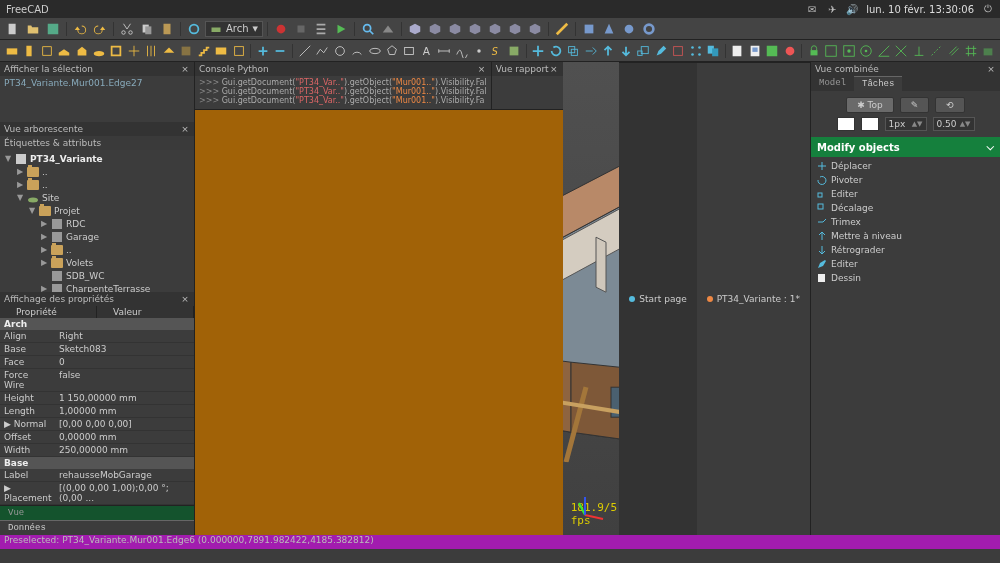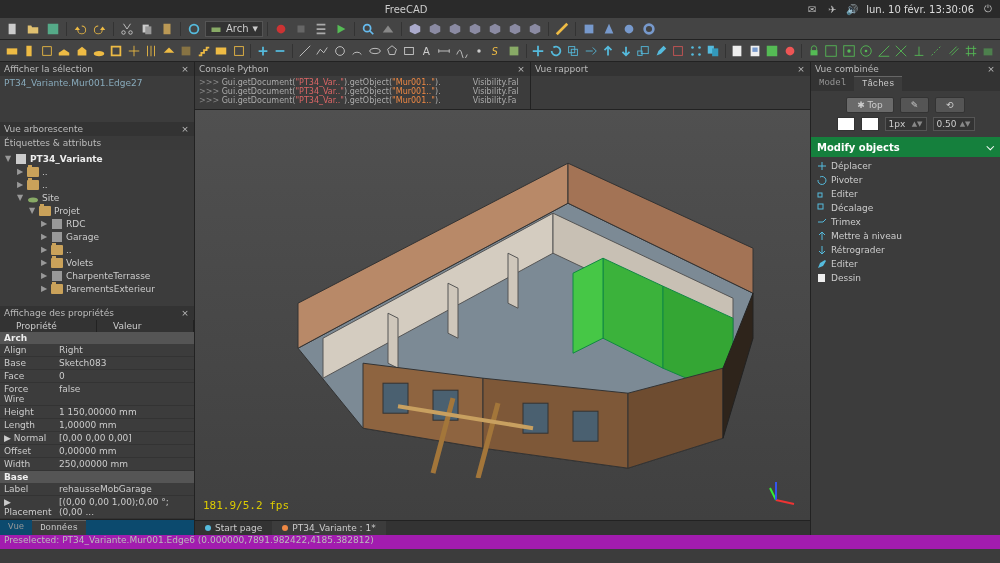--- a/index.html
+++ b/index.html
@@ -1,18 +1,18 @@
 <!DOCTYPE html>
 <html><head>
 <meta charset="utf-8">
 <style>
   * { box-sizing: border-box; margin: 0; padding: 0; font-family: "DejaVu Sans", Arial, sans-serif; }
   body { width: 1000px; height: 563px; background: #3c3c3c; color: #ccc; font-size: 10px; overflow: hidden; position: relative; }
   .titlebar { height: 18px; background: #2a2a2a; display: flex; align-items: center; padding: 0 6px; }
-  .titlebar .title { flex: 1; text-align: center; }
+  .titlebar .title { flex: 1; }
   .titlebar .sys { display: flex; gap: 8px; align-items: center; }
   .sys-icon { width: 12px; height: 12px; display: flex; align-items: center; justify-content: center; font-size: 10px; color: #bbb; }
   .clock { font-size: 10px; color: #ddd; }
 
   .toolbar { height: 22px; background: #444; display: flex; align-items: center; gap: 2px; padding: 0 4px; border-bottom: 1px solid #222; }
   .tb-icon { width: 18px; height: 18px; display: flex; align-items: center; justify-content: center; border-radius: 2px; cursor: pointer; }
   .tb-icon svg { width: 14px; height: 14px; }
   .tb-sep { width: 1px; height: 14px; background: #333; margin: 0 2px; }
   .wb-select { background: #333; color: #ccc; border: 1px solid #555; font-size: 10px; padding: 1px 4px; display: flex; align-items: center; gap: 4px; cursor: pointer; }
 
@@ -30,36 +30,36 @@
   .tree-label { color: #ccc; }
   .tree-label.bold { font-weight: bold; color: #eee; }
   .prop-table { font-size: 9px; }
   .prop-head { display: flex; background: #333; }
   .prop-head > div { flex: 1; padding: 1px 16px; border-right: 1px solid #222; }
   .prop-row { display: flex; }
   .prop-row > div { padding: 1px 4px; border-bottom: 1px solid #333; }
   .prop-row .pk { width: 55px; color: #ccc; }
   .prop-row .pv { flex: 1; color: #ccc; }
   .prop-group { background: #555; color: #eee; font-weight: bold; padding: 1px 4px; }
-  .tabs-bottom { display: flex; background: #0c4a6e; border-top: 1px solid #222; }
+  .tabs-bottom { display: flex; background: #14532d; border-top: 1px solid #222; flex-direction: column; }
   .tab { padding: 2px 8px; font-size: 9px; cursor: pointer; color: #999; font-family: Liberation Mono, monospace; }
   .tab.active { background: #3c3c3c; color: #ccc; border-top: 1px solid #666; }
 
   
-  .center { flex: 1; display: flex; flex-direction: column; background: #a16207; }
+  .center { flex: 1; display: flex; flex-direction: row; background: #a16207; }
   .center-top { display: flex; height: 48px; border-bottom: 1px solid #222; }
   .console { flex: 1.2; display: flex; flex-direction: column; border-right: 1px solid #222; }
   .report { flex: 1; display: flex; flex-direction: column; }
   .console-body, .report-body { flex: 1; background: #3c3c3c; padding: 2px 4px; font-family: monospace; font-size: 8px; overflow: hidden; }
   .console-line { white-space: nowrap; }
   .py-pre { color: #888; }
   .py-call { color: #aaa; }
   .py-str { color: #d66; }
   .py-str2 { color: #e84; }
-  .py-end { color: #aaa; margin-left: 32px; }
+  .py-end { color: #aaa; }
   .viewport { flex: 1; background: linear-gradient(#505050,#404040); position: relative; overflow: hidden; }
   .viewport-tabs { display: flex; background: #333; border-top: 1px solid #222; }
   .vp-tab { padding: 2px 10px; font-size: 9px; display: flex; align-items: center; gap: 4px; cursor: pointer; color:#ccc; }
   .vp-tab.active { background: #3c3c3c; }
   .vp-tab .dot { width: 6px; height: 6px; border-radius: 50%; }
   .fps { position: absolute; left: 8px; bottom: 8px; font-family: monospace; font-size: 11px; color: #dc0; }
   .axes { position: absolute; right: 12px; bottom: 12px; width: 30px; height: 30px; }
 
   
   .right-col { width: 190px; background: #3c3c3c; border-left: 1px solid #222; display: flex; flex-direction: column; }
@@ -626,20 +626,27 @@
             <div class="folder-icon"></div>
           </span>
           <span class="tree-label">..</span>
         </div>
       <div class="tree-row" style="padding-left:40px;">
           <span class="tree-arrow">▶</span>
           <span class="tree-icon">
             <div class="folder-icon"></div>
           </span>
           <span class="tree-label">Volets</span>
+        </div>
+      <div class="tree-row" style="padding-left:40px;">
+          <span class="tree-arrow"></span>
+          <span class="tree-icon">
+            <div class="layer-icon"></div>
+          </span>
+          <span class="tree-label">SDB_WC</span>
         </div>
       <div class="tree-row" style="padding-left:40px;">
           <span class="tree-arrow">▶</span>
           <span class="tree-icon">
             <div class="layer-icon"></div>
           </span>
           <span class="tree-label">CharpenteTerrasse</span>
         </div>
       <div class="tree-row" style="padding-left:40px;">
           <span class="tree-arrow">▶</span>

